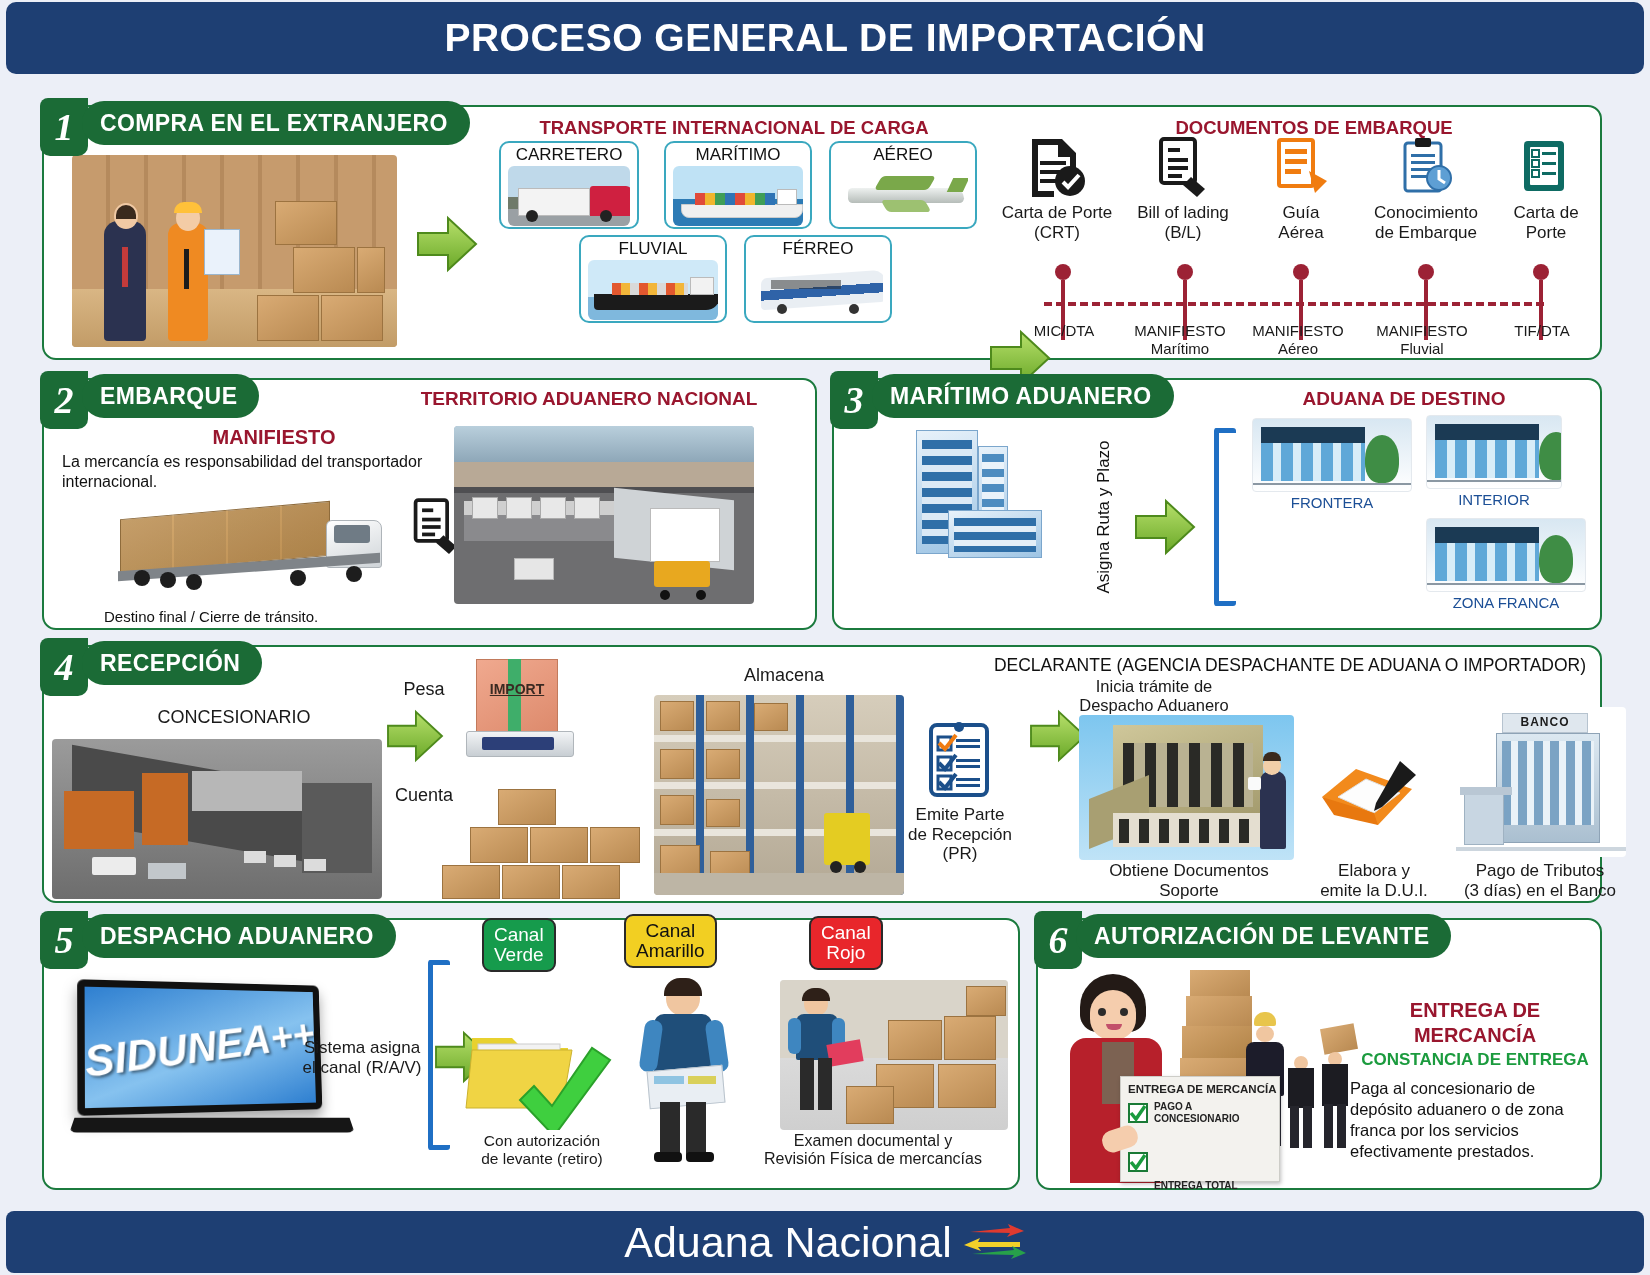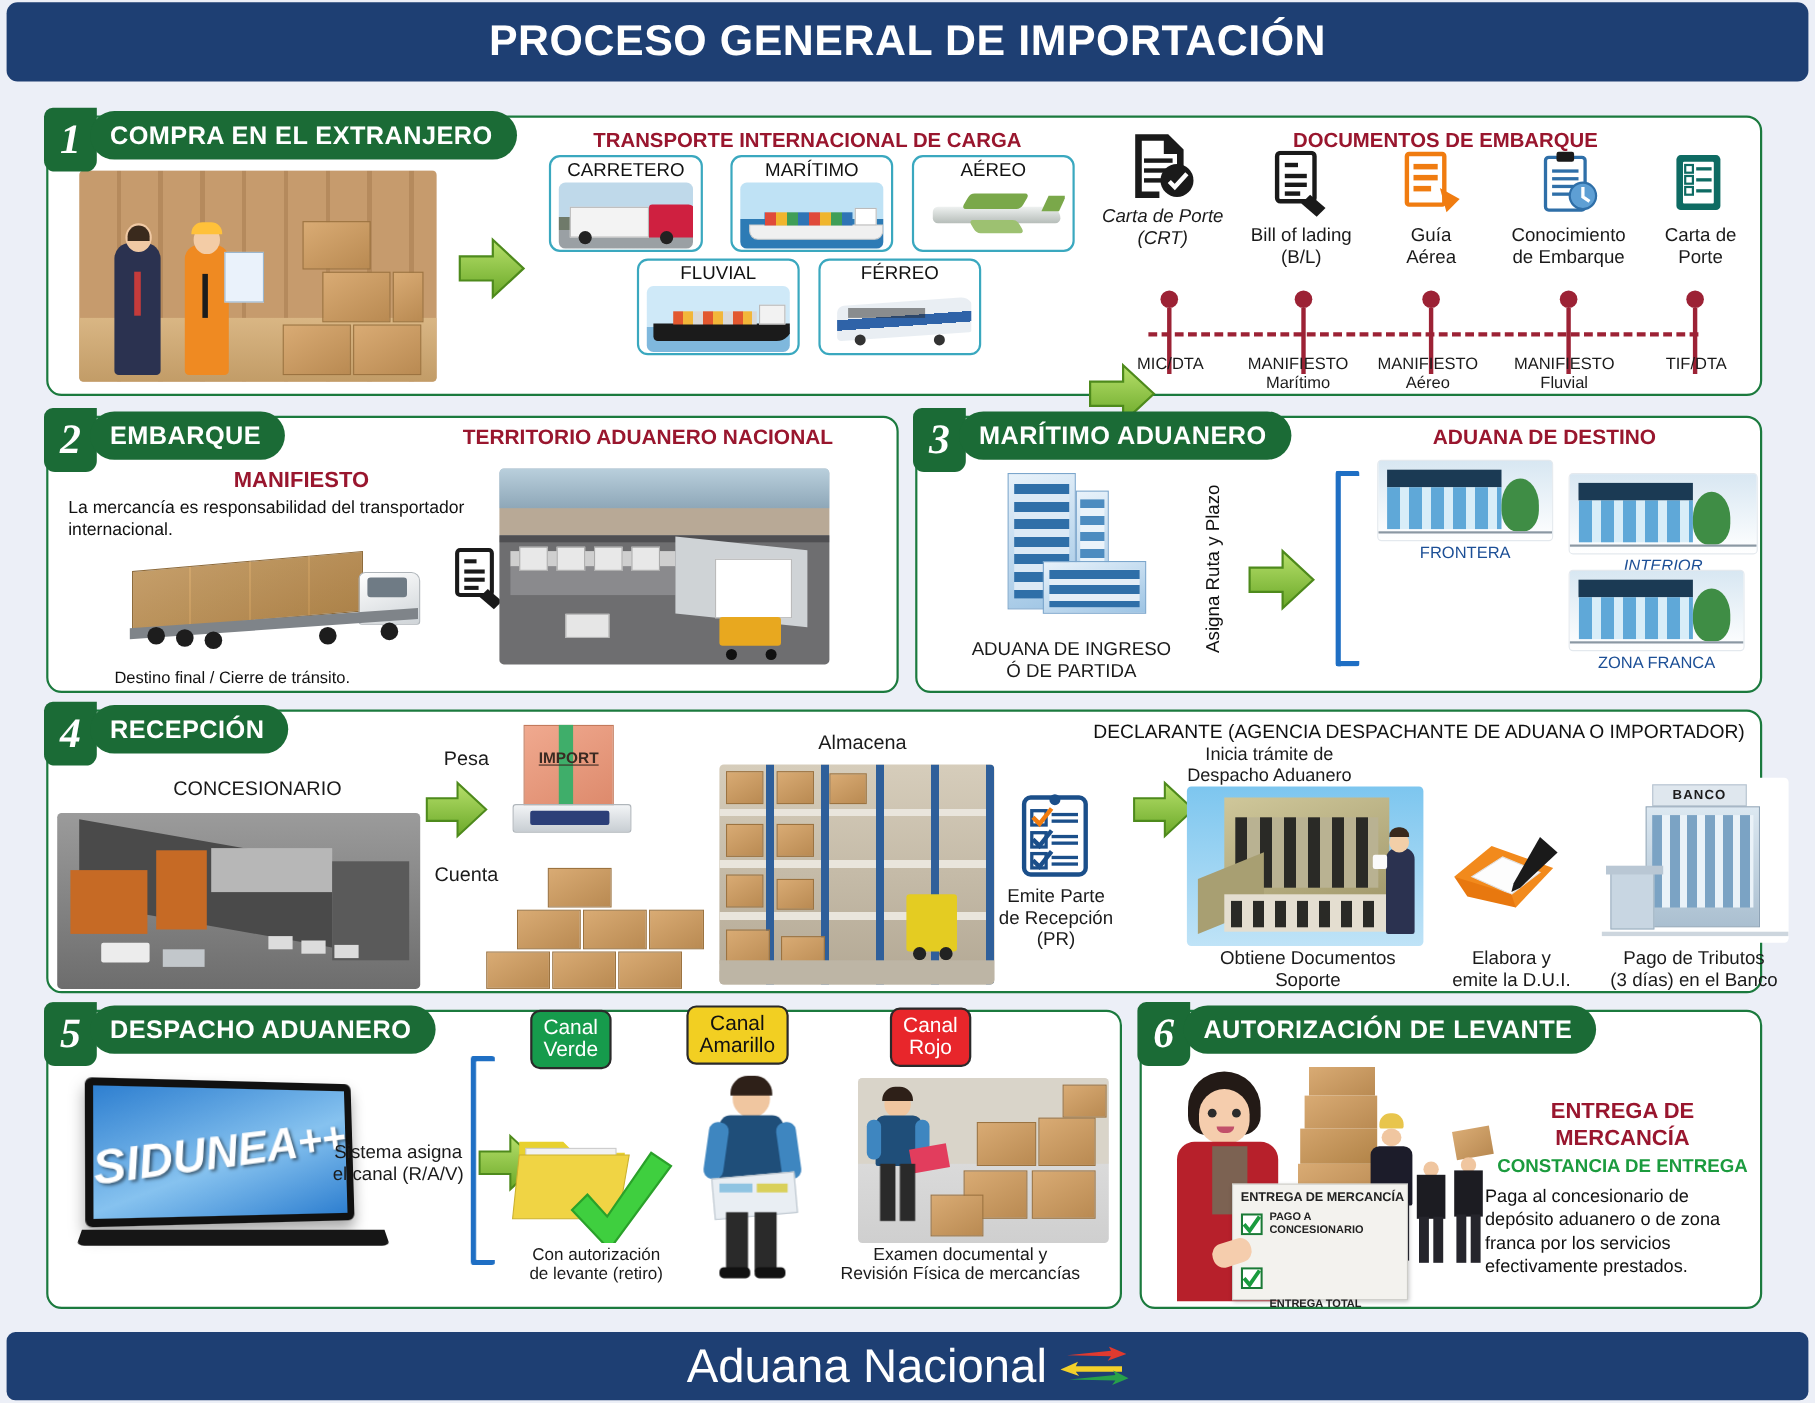--- a/index.html
+++ b/index.html
@@ -227,21 +227,21 @@
             <stop offset="0" stop-color="#b7e06b"></stop>
             <stop offset="1" stop-color="#6aa828"></stop>
           </linearGradient>
         </defs>
         <path d="M2 18 H32 V3 L60 29 L32 55 V40 H2 Z" fill="url(#ga2)" stroke="#4e8a1c" stroke-width="2"></path>
       </svg>
   </div>
 
   <div class="hdr-red" style="position:absolute;left:1020px;top:10px;width:500px;">DOCUMENTOS DE EMBARQUE</div>
 
-  <div style="position:absolute;left:950px;top:13px;width:126px;text-align:center;font-style:italic;">
+  <div style="position:absolute;left:950px;top:30px;width:126px;text-align:center;">
     <svg width="58" height="62" viewBox="0 0 58 62">
         <path d="M4 2 h30 l14 14 v16 h-6 V20 H30 V8 H10 v46 h16 v6 H4 Z" fill="#1a1a1a"></path>
         <rect x="12" y="24" width="26" height="4" fill="#1a1a1a"></rect>
         <rect x="12" y="33" width="26" height="4" fill="#1a1a1a"></rect>
         <rect x="12" y="42" width="16" height="4" fill="#1a1a1a"></rect>
         <circle cx="42" cy="44" r="15" fill="#1a1a1a"></circle>
         <path d="M35 45 l5 5 l11 -12" stroke="#fff" stroke-width="4" fill="none"></path>
       </svg>
     <div class="lbl">Carta de Porte</div>
     <div class="lbl">(CRT)</div>
@@ -408,24 +408,20 @@
   <div class="hdr-red" style="position:absolute;left:400px;top:8px;width:340px;font-size:19px;">ADUANA DE DESTINO</div>
 
   <div style="position:absolute;left:60px;top:48px;width:160px;height:150px;">
     <div class="bldg-blue" style="position:absolute;left:22px;top:2px;width:62px;height:124px;"></div>
     <div style="position:absolute;left:28px;top:12px;width:50px;height:104px;background:repeating-linear-gradient(180deg,#2f6fa8 0 9px,#dbe9f5 9px 16px);"></div>
     <div class="bldg-blue" style="position:absolute;left:84px;top:18px;width:30px;height:108px;"></div>
     <div style="position:absolute;left:88px;top:26px;width:22px;height:94px;background:repeating-linear-gradient(180deg,#4d8cc0 0 8px,#eaf3fa 8px 15px);"></div>
     <div class="bldg-blue" style="position:absolute;left:54px;top:82px;width:94px;height:48px;"></div>
     <div style="position:absolute;left:60px;top:90px;width:82px;height:34px;background:repeating-linear-gradient(180deg,#2f6fa8 0 8px,#e3eef7 8px 14px);"></div>
   </div>
-  <div class="lbl" style="position:absolute;left:10px;top:200px;width:260px;">
-    <div>ADUANA DE INGRESO</div>
-    <div>Ó DE PARTIDA</div>
-  </div>
 
   <div style="position:absolute;left:256px;top:52px;height:170px;width:28px;display:flex;align-items:center;justify-content:center;">
     <span class="cliptxt" style="transform:rotate(-90deg);font-size:17px;color:#111;">Asigna Ruta y Plazo</span>
   </div>
 
   <div class="garrow" style="position:absolute;left:300px;top:118px;">
     <svg width="62" height="58" viewBox="0 0 62 58">
         <defs>
           <linearGradient id="ga3" x1="0" y1="0" x2="0" y2="1">
             <stop offset="0" stop-color="#b7e06b"></stop>
@@ -441,21 +437,21 @@
   <div style="position:absolute;left:418px;top:38px;width:160px;">
     <div class="ill" style="height:74px;background:linear-gradient(180deg,#d8e7f2,#ffffff);position:relative;border:1px solid #e4e9ee;">
       <div style="position:absolute;left:8px;top:8px;width:104px;height:16px;background:#1b3a54;"></div>
       <div style="position:absolute;left:8px;top:24px;width:104px;height:38px;background:repeating-linear-gradient(90deg,#5fa8d8 0 12px,#d8edf8 12px 20px);"></div>
       <div style="position:absolute;left:112px;top:16px;width:34px;height:48px;background:#3f8d45;border-radius:50% 50% 40% 40%;"></div>
       <div style="position:absolute;left:0;bottom:6px;width:100%;height:2px;background:#8b98a3;"></div>
     </div>
     <div class="lbl-blue" style="margin-top:2px;">FRONTERA</div>
   </div>
 
-  <div style="position:absolute;left:592px;top:50px;width:172px;font-style:italic;">
+  <div style="position:absolute;left:592px;top:35px;width:136px;">
     <div class="ill" style="height:74px;background:linear-gradient(180deg,#d8e7f2,#ffffff);position:relative;border:1px solid #e4e9ee;">
       <div style="position:absolute;left:8px;top:8px;width:104px;height:16px;background:#1b3a54;"></div>
       <div style="position:absolute;left:8px;top:24px;width:104px;height:38px;background:repeating-linear-gradient(90deg,#5fa8d8 0 12px,#d8edf8 12px 20px);"></div>
       <div style="position:absolute;left:112px;top:16px;width:34px;height:48px;background:#3f8d45;border-radius:50% 50% 40% 40%;"></div>
       <div style="position:absolute;left:0;bottom:6px;width:100%;height:2px;background:#8b98a3;"></div>
     </div>
     <div class="lbl-blue" style="margin-top:2px;">INTERIOR</div>
   </div>
 
 

